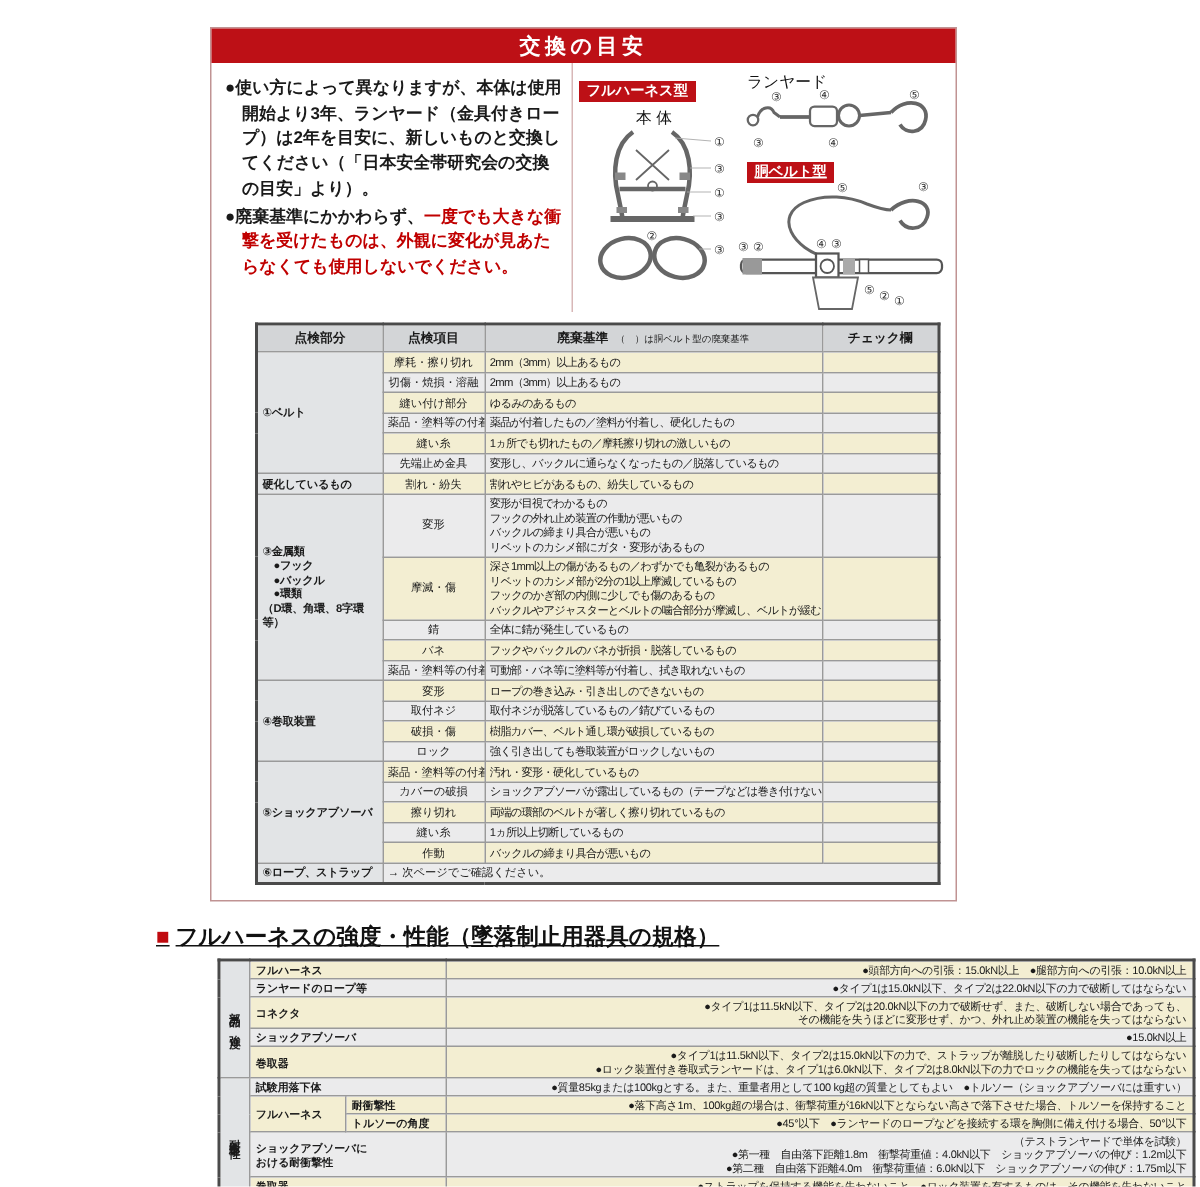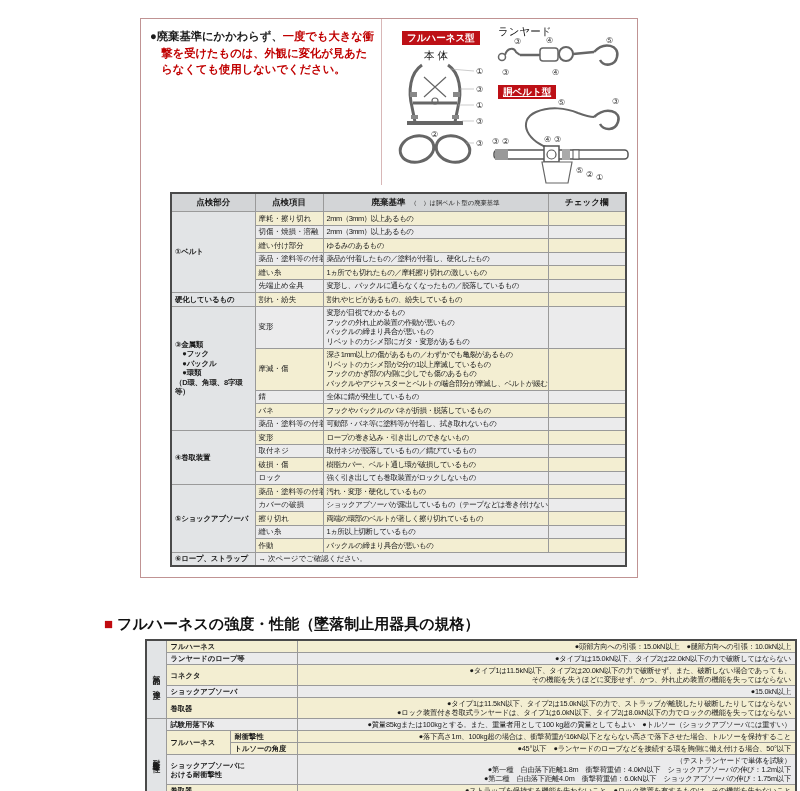--- a/index.html
+++ b/index.html
@@ -24,51 +24,53 @@
   .dsvg{position:absolute;}
   
   .insp{border-collapse:collapse;margin:7px 12px 10px 29px;table-layout:fixed;width:455px;
     border:2px solid #4a4a4a;}
   .insp th,.insp td{border:1px solid #9a9a9a;overflow:hidden;}
   .insp th{background:#d3d5d7;font-size:8.5px;font-weight:bold;height:15px;padding:1px 2px;}
   .insp th .small-note{font-weight:normal;font-size:6.3px;margin-left:5px;}
   .insp td{font-size:7.5px;line-height:9.5px;padding:1.5px 3px;}
   .part{background:#e2e4e6;font-weight:bold;font-size:7.3px;vertical-align:middle;
     white-space:pre-line;letter-spacing:-0.2px;}
-  .item{white-space:nowrap;}
+  .item{text-align:center;white-space:nowrap;}
   .basis{font-size:7.2px;letter-spacing:-0.5px;white-space:pre;}
   .chk{}
   .b{background:#f3eed2;}
   .g{background:#ebebec;}
   
-  .spec-title{position:absolute;left:104px;top:615px;font-size:15px;font-weight:bold;color:#111;}
+  .spec-title{position:absolute;left:104px;top:615px;font-size:15px;font-weight:bold;color:#111;text-decoration:underline;}
   .spec-title .sq{color:#c00a0f;margin-right:4px;}
   .spec{border-collapse:collapse;position:absolute;left:145px;top:639px;table-layout:fixed;
     width:650px;border:2px solid #4a4a4a;}
   .spec td{border:1px solid #9a9a9a;font-size:7.3px;line-height:9px;padding:1px 4px;overflow:hidden;}
   .glabel{background:#e2e4e6;text-align:center;vertical-align:middle;padding:1px 0;}
   .v{writing-mode:vertical-rl;text-orientation:upright;font-size:7.5px;font-weight:bold;
     letter-spacing:2px;line-height:1;}
   .ilabel{font-weight:bold;white-space:pre-line;vertical-align:middle;}
   .slabel{font-weight:bold;text-align:left;vertical-align:middle;}
   .val{white-space:pre-line;letter-spacing:-0.2px;vertical-align:middle;text-align:right;}
   svg text{font-family:"DejaVu Sans",sans-serif;}
 </style>
 </head>
 <body>
 
 <div class="top-box">
+  <div class="title-bar">交換の目安</div>
 
   <div class="top-row">
     <div class="bullets">
+      <p class="note"><span>●使い方によって異なりますが、本体は使用開始より3年、ランヤード（金具付きロープ）は2年を目安に、新しいものと交換してください（「日本安全帯研究会の交換の目安」より）。</span><span class="red"></span></p>
       <p class="note"><span>●廃棄基準にかかわらず、</span><span class="red">一度でも大きな衝撃を受けたものは、外観に変化が見あたらなくても使用しないでください。</span></p>
     </div>
 
     <div class="diagram">
-      <span class="badge" style="left:20px;top:12px;">フルハーネス型</span>
+      <span class="badge" style="left:4px;top:12px;">フルハーネス型</span>
       <span class="dlabel" style="left:42px;top:30px;text-align:right;">本 体</span>
 
       <svg class="dsvg" style="left:2px;top:40px;" width="108" height="124" viewBox="0 0 108 124">
         <g fill="none" stroke="#666" stroke-width="3">
           <path d="M38,6 C26,14 24,32 28,48 C30,58 31,62 31,64"></path>
           <path d="M64,6 C76,14 78,32 74,48 C72,58 71,62 71,64"></path>
           <path d="M29,44 L73,44"></path>
         </g>
         <g fill="none" stroke="#666" stroke-width="1.2">
           <path d="M40,18 L62,38 M62,18 L40,38"></path>

